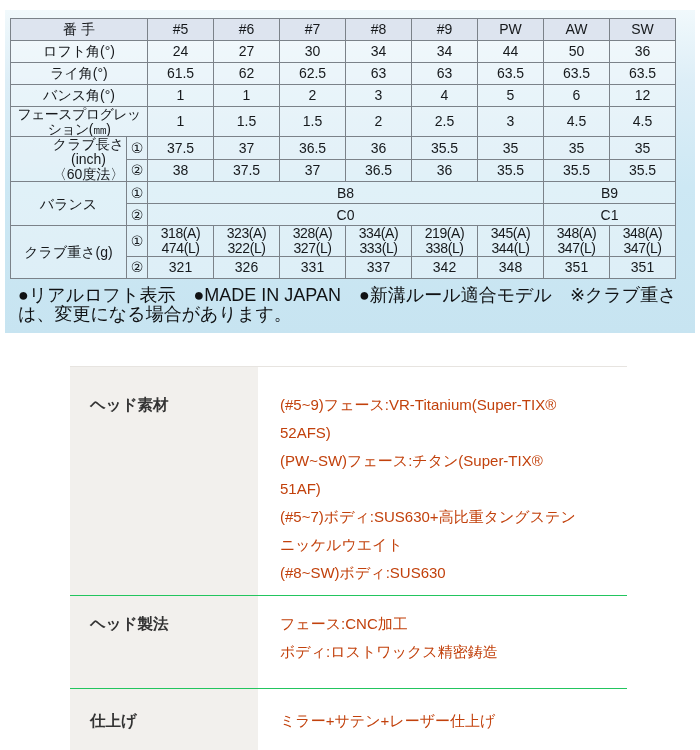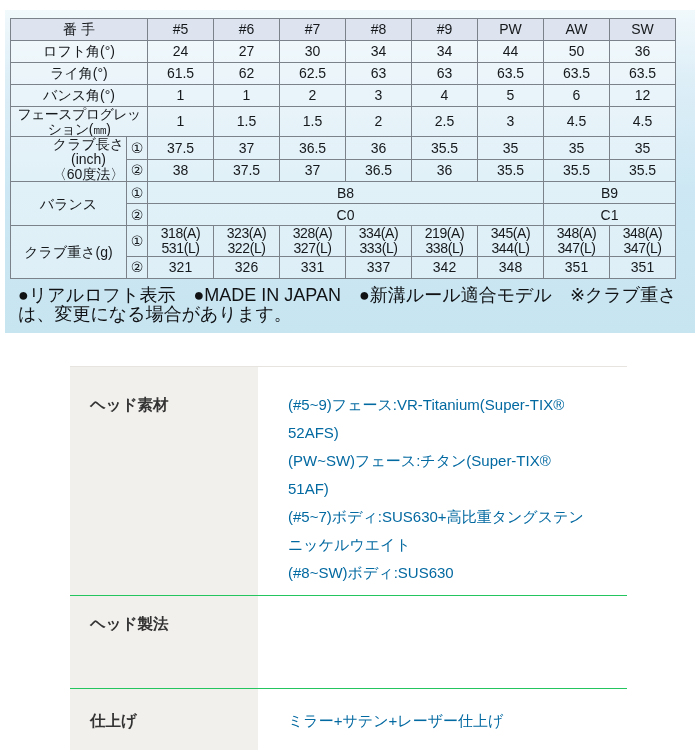--- a/index.html
+++ b/index.html
@@ -13,25 +13,25 @@
     color:#16191c;font-size:14px;line-height:1.05;background:rgba(255,255,255,0.26);overflow:hidden;}
   table.spec tr.hdr td{background:#dde4ef;font-size:14px;}
   td.lbl{font-size:12.5px;}
   td.lbl .l2{display:block;padding-left:40px;}
   td.tight{font-size:10px;letter-spacing:-0.6px;}
   td.sub{font-size:12px;}
   td.wt{font-size:9px;letter-spacing:-0.4px;}
   .notes{margin:7px 0 0 13px;color:#101214;font-size:18px;line-height:19px;}
   
   .details{width:557px;margin:33px 0 0 70px;border-top:1px solid #e7e4e0;border-bottom:1px solid #cfcfcf;}
-  .drow{display:flex;box-sizing:border-box;gap:8px;}
+  .drow{display:flex;box-sizing:border-box;}
   .drow + .drow{border-top:1px solid #22c55e;}
   .dlabel{width:188px;flex:0 0 188px;box-sizing:border-box;background:#f2f0ed;
     font-weight:bold;font-size:15.5px;color:#333;line-height:28px;padding-left:20px;}
-  .dcontent{flex:1;box-sizing:border-box;background:#ffffff;font-size:15px;color:#0369a1;
+  .dcontent{flex:1;box-sizing:border-box;background:#ffffff;font-size:15px;color:#c2410c;
     line-height:28px;padding-left:22px;white-space:pre-line;}
   .r1{min-height:226px;padding-top:24px;padding-bottom:8px;}
   .r2{min-height:92px;padding-top:14px;padding-bottom:8px;}
   .r3{min-height:76px;padding-top:18px;padding-bottom:8px;}
 </style>
 </head>
 <body>
 
 <div class="panel">
   <table class="spec">
@@ -136,21 +136,21 @@
       <td colspan="2">B9</td>
     </tr>
     <tr>
       <td class="sub">②</td>
       <td colspan="6">C0</td>
       <td colspan="2">C1</td>
     </tr>
     <tr>
       <td rowspan="2" class="lbl">クラブ重さ(g)</td>
       <td class="sub">①</td>
-      <td class="wt">318(A) 531(L)</td>
+      <td class="wt">318(A) 474(L)</td>
       <td class="wt">323(A) 322(L)</td>
       <td class="wt">328(A) 327(L)</td>
       <td class="wt">334(A) 333(L)</td>
       <td class="wt">219(A) 338(L)</td>
       <td class="wt">345(A) 344(L)</td>
       <td class="wt">348(A) 347(L)</td>
       <td class="wt">348(A) 347(L)</td>
     </tr>
     <tr>
       <td class="sub">②</td>
@@ -176,18 +176,20 @@
     <div class="dcontent r1">(#5~9)フェース:VR-Titanium(Super-TIX®
 52AFS)
 (PW~SW)フェース:チタン(Super-TIX®
 51AF)
 (#5~7)ボディ:SUS630+高比重タングステン
 ニッケルウエイト
 (#8~SW)ボディ:SUS630</div>
   </div>
   <div class="drow">
     <div class="dlabel r2">ヘッド製法</div>
+    <div class="dcontent r2">フェース:CNC加工
+ボディ:ロストワックス精密鋳造</div>
   </div>
   <div class="drow">
     <div class="dlabel r3">仕上げ</div>
     <div class="dcontent r3">ミラー+サテン+レーザー仕上げ</div>
   </div>
 </div>
 
 </body></html>

